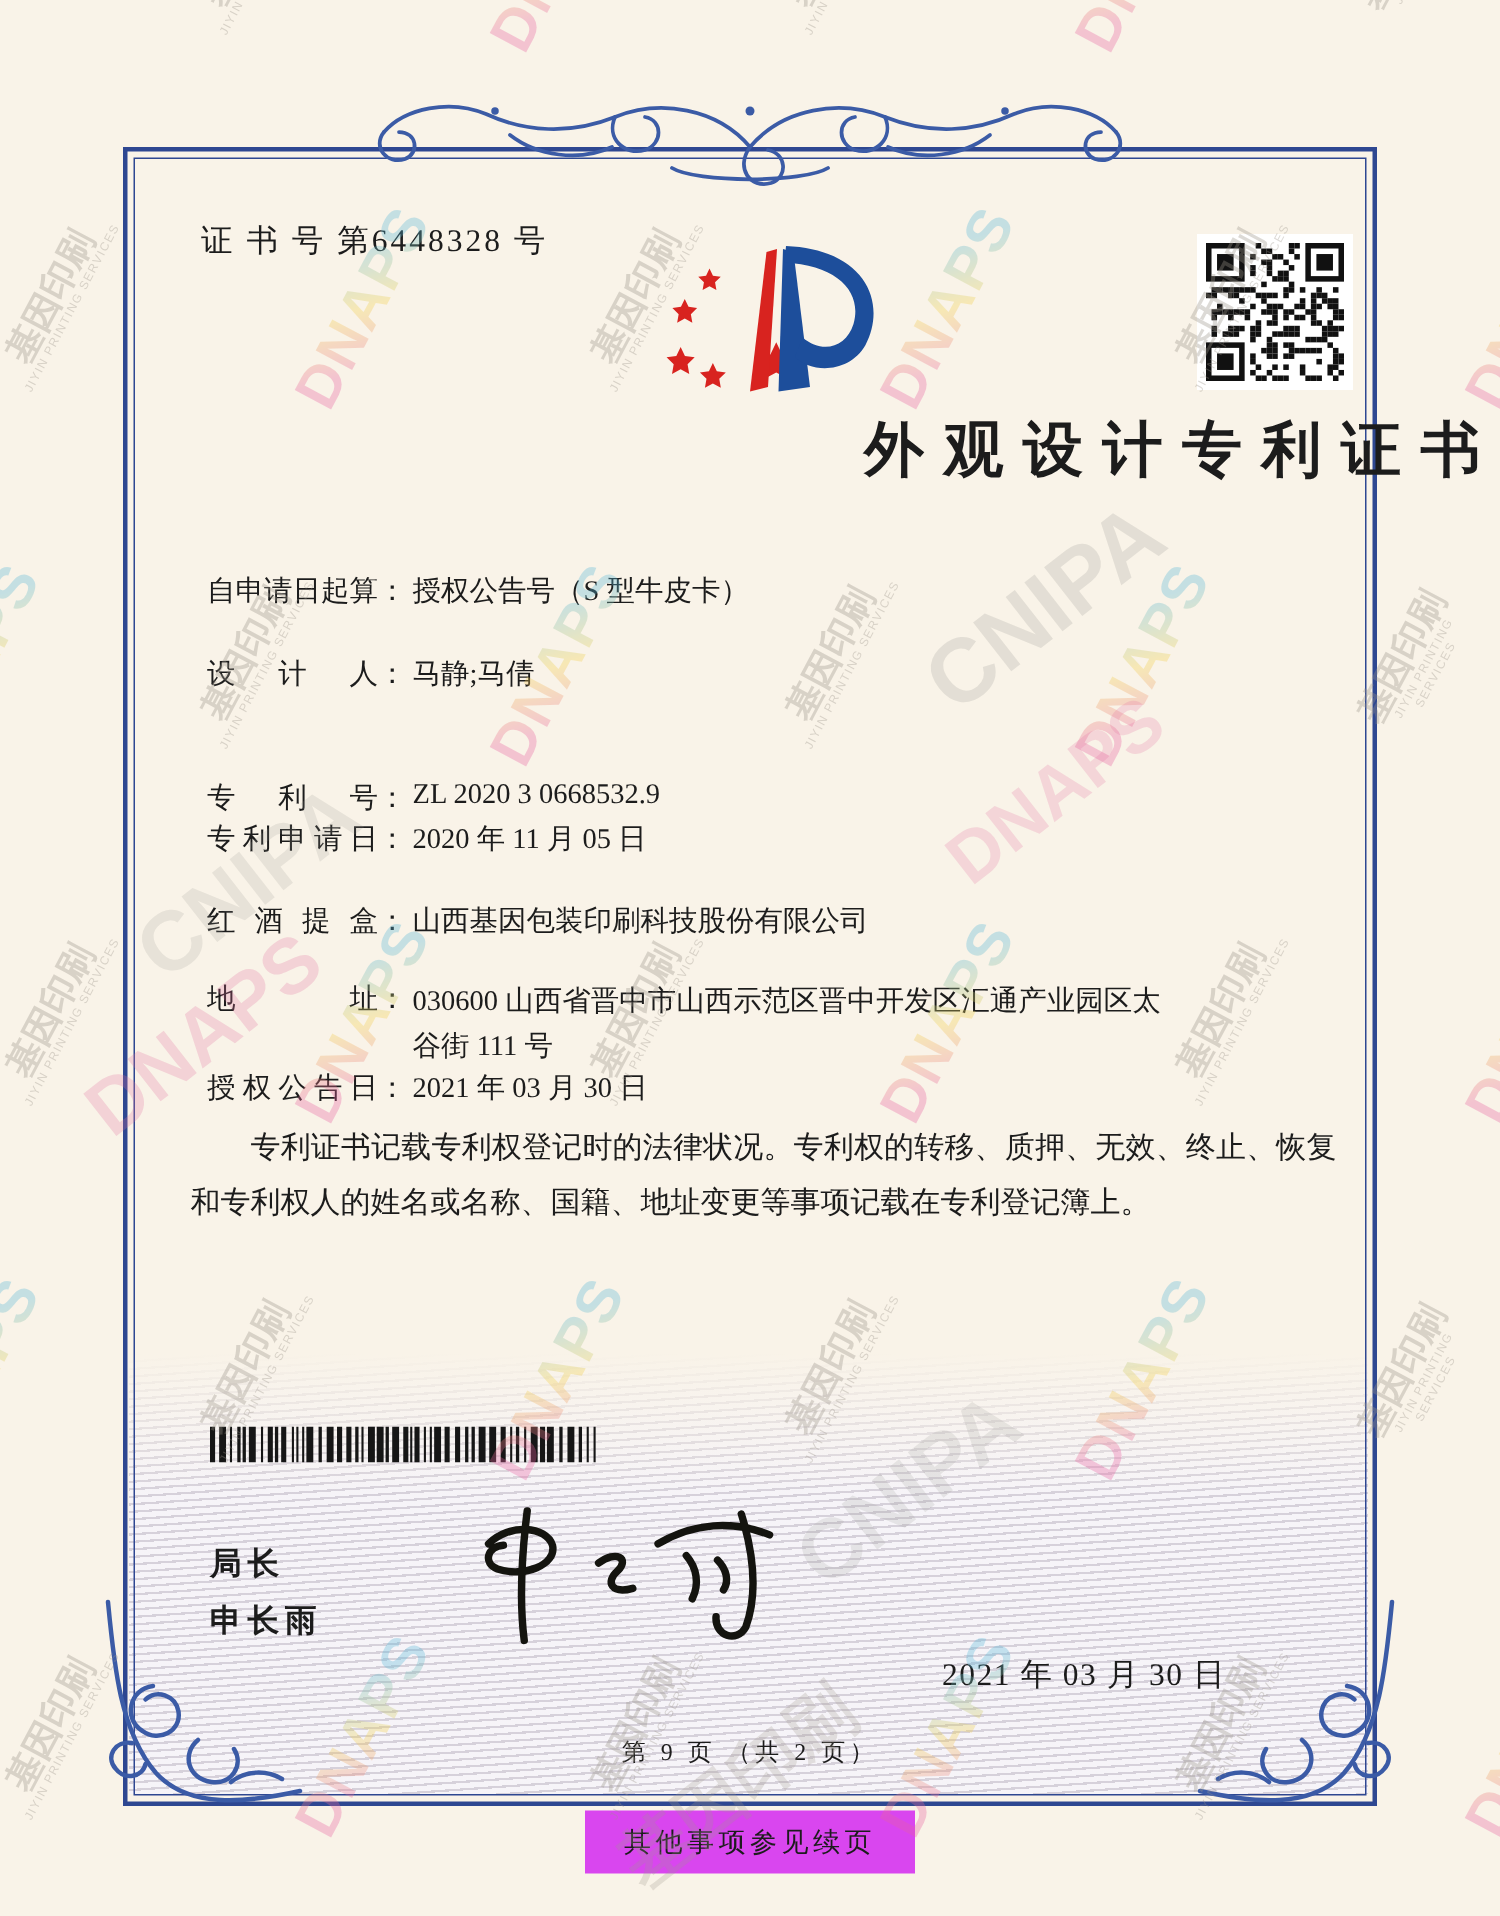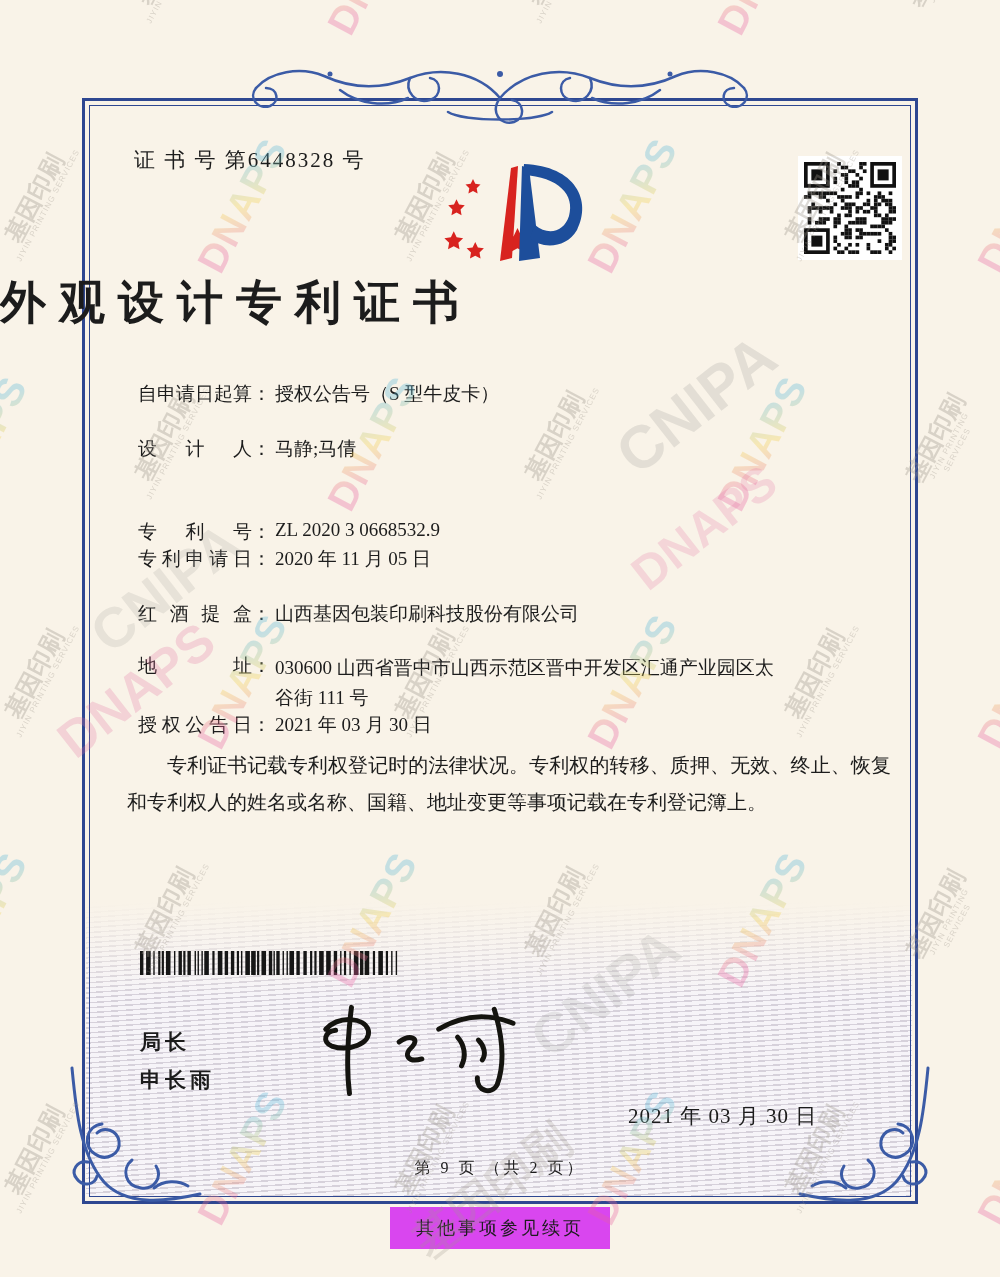--- a/index.html
+++ b/index.html
@@ -29,22 +29,22 @@
   
   .garland{position:absolute;left:238px;top:52px;width:524px;height:82px;}
   .corner{position:absolute;width:150px;height:150px;}
   .corner.bl{left:58px;top:1062px;}
   .corner.br{left:792px;top:1062px;transform:scaleX(-1);}
   
   .certno{position:absolute;left:134px;top:146px;font-size:21px;letter-spacing:2px;}
   .qr{position:absolute;left:798px;top:156px;width:104px;height:104px;background:#fff;padding:6px;box-sizing:border-box;}
   .logo{position:absolute;left:418px;top:146px;width:175px;height:128px;}
   .title{
-    position:absolute;left:0;top:272px;width:1000px;text-align:left;
-    font-size:46px;font-weight:bold;letter-spacing:13px;
+    position:absolute;left:0;top:272px;width:1000px;text-align:right;
+    font-size:40px;font-weight:bold;letter-spacing:13px;
   }
   
   .frow{position:absolute;left:138px;font-size:19px;white-space:nowrap;}
   .flabel{
     display:inline-block;width:114px;vertical-align:top;
     text-align:justify;text-align-last:justify;
   }
   .fcolon{display:inline-block;vertical-align:top;}
   .fvalue{display:inline-block;vertical-align:top;margin-left:4px;}
   .fvalue.wrap{white-space:normal;width:505px;line-height:30px;}

